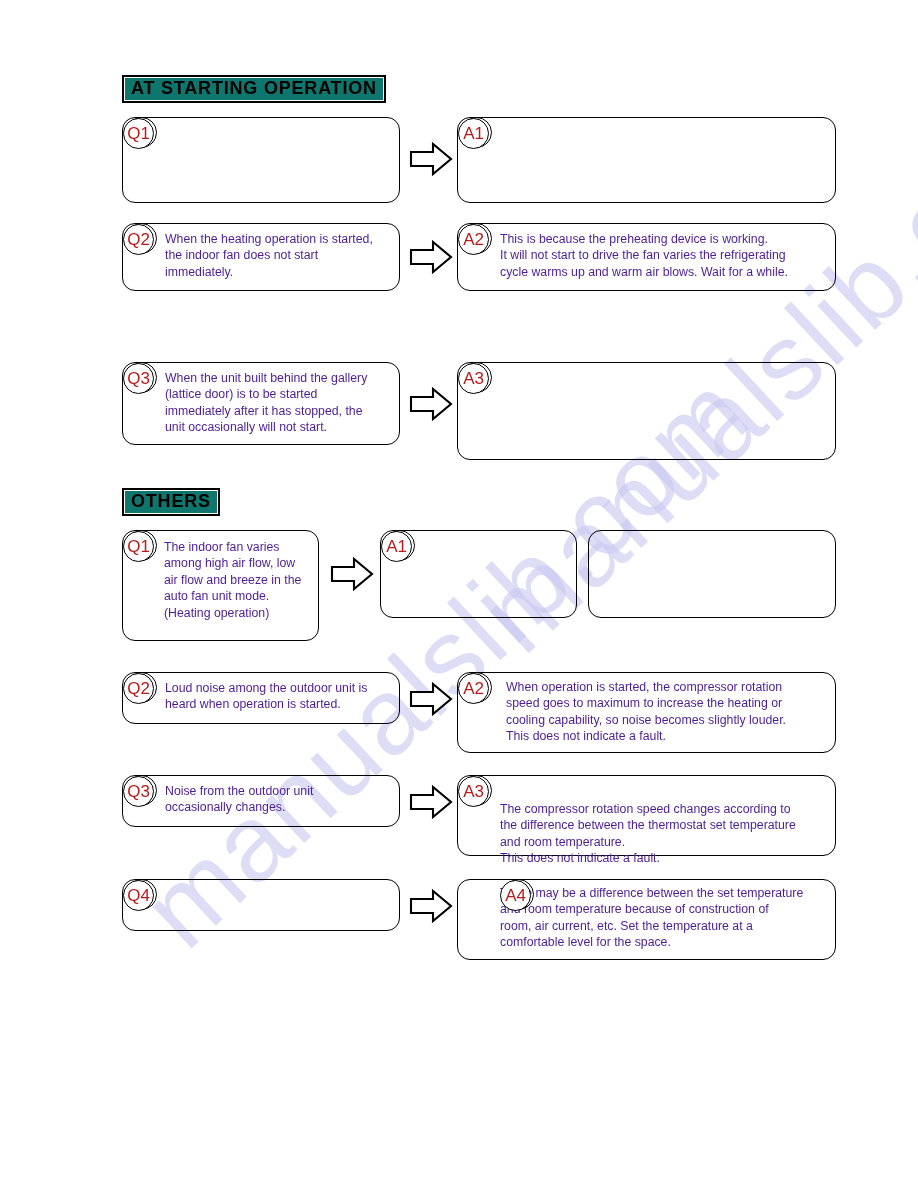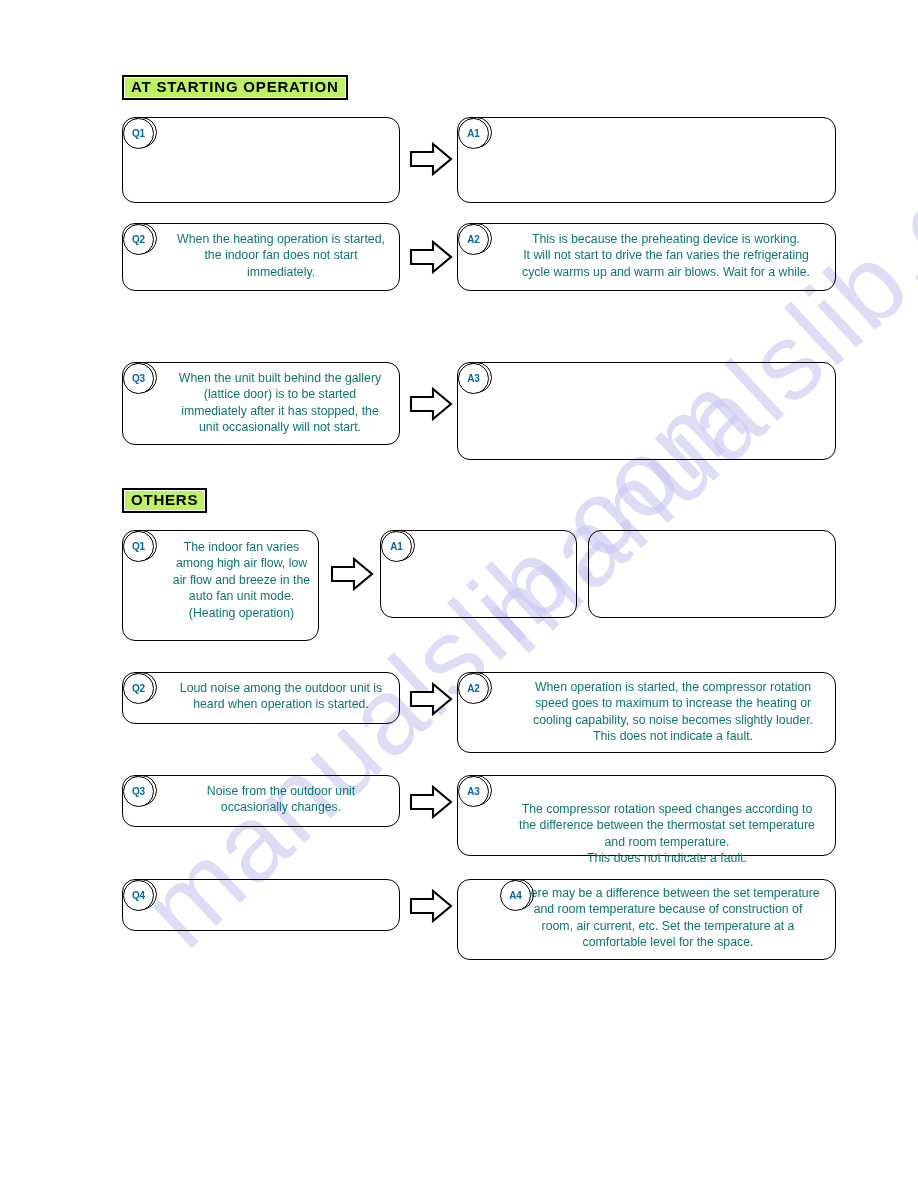--- a/index.html
+++ b/index.html
@@ -46,42 +46,41 @@
     z-index: 2;
   }
 
   
   .section-header {
     position: absolute;
     border: 2px solid #000;
     box-shadow: 0 0 0 1px #fff inset;
     padding: 2px 7px 3px 7px;
     font-weight: bold;
-    font-size: 15px;
+    font-size: 18px;
     letter-spacing: 0.8px;
     line-height: 1.05;
-    background: #bef264;
+    background: #0f766e;
     white-space: nowrap;
   }
 
   
   .box {
     position: absolute;
     border: 1.6px solid #000;
     border-radius: 13px;
     background: transparent;
     box-sizing: border-box;
   }
   .box-text {
     position: absolute;
     font-size: 12.3px;
     line-height: 16.4px;
     white-space: pre-line;
-    color: #0f766e;
-    text-align: center;
+    color: #4c1d95;
   }
 
   
   .badge {
     position: absolute;
     width: 34px;
     height: 34px;
     z-index: 5;
   }
   .badge .ring-outer,
@@ -101,25 +100,24 @@
     left: 0px; top: 1px;
     width: 31px; height: 31px;
   }
   .badge .badge-label {
     position: absolute;
     left: 0; top: 1px;
     width: 31px; height: 31px;
     display: flex;
     align-items: center;
     justify-content: center;
-    font-size: 10px;
+    font-size: 17px;
     line-height: 1;
     letter-spacing: -0.2px;
-    color: #0369a1;
-    font-weight: bold;
+    color: #b91c1c;
   }
 
   
   .arrow {
     position: absolute;
     width: 44px;
     height: 38px;
   }
   .arrow svg { display: block; }
 </style>

